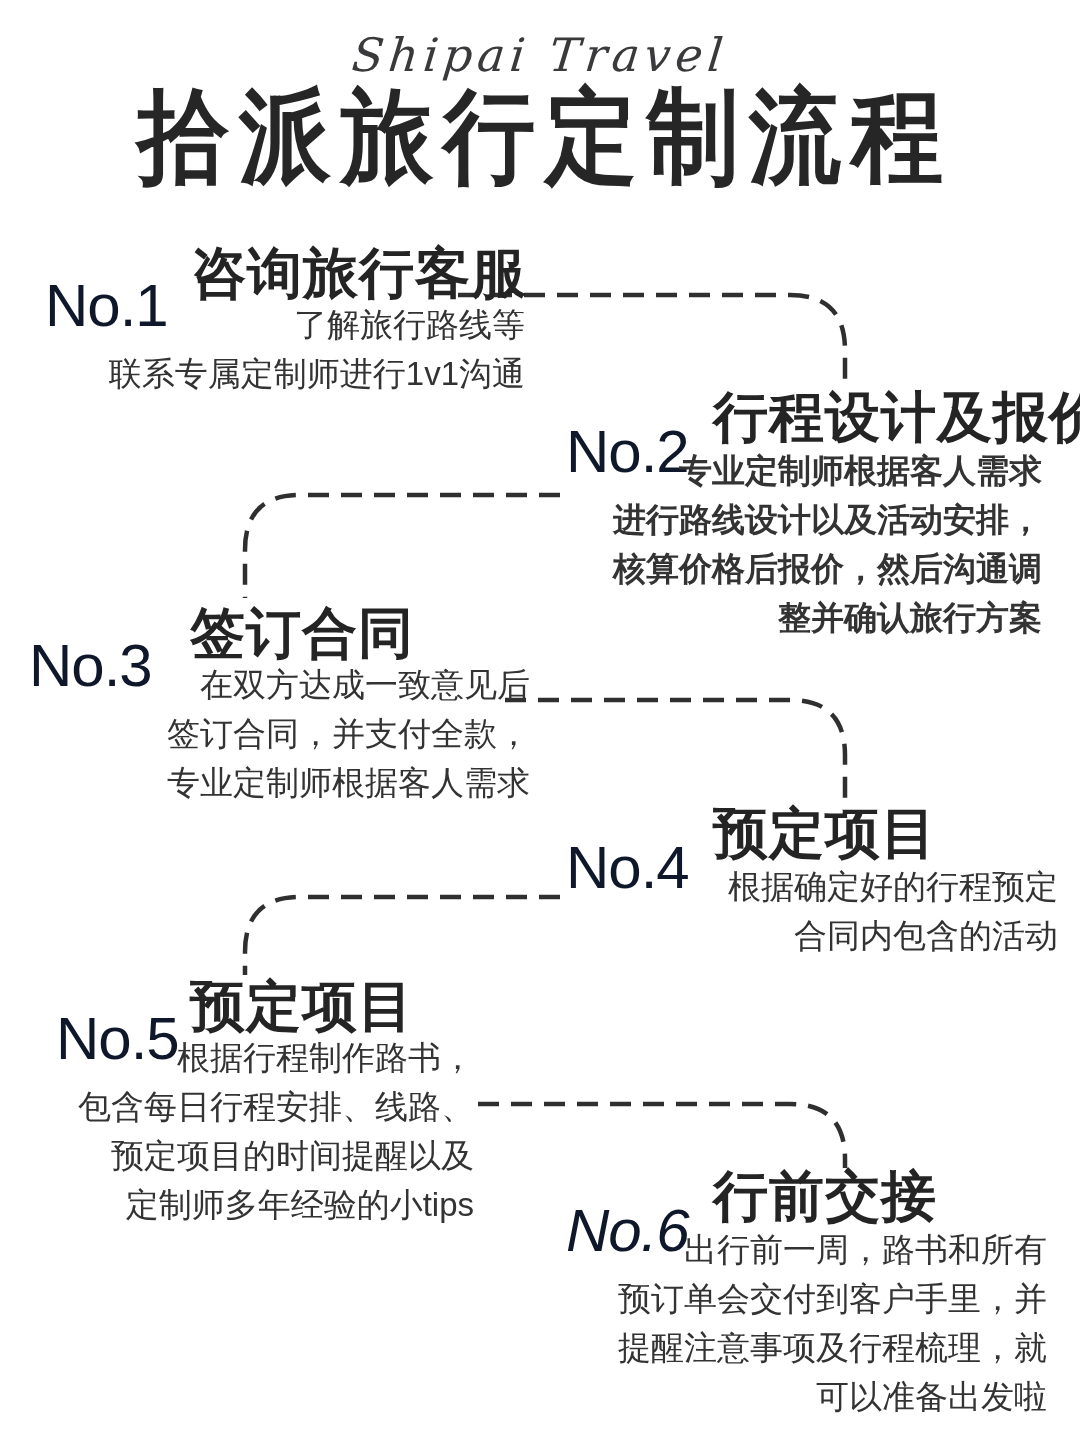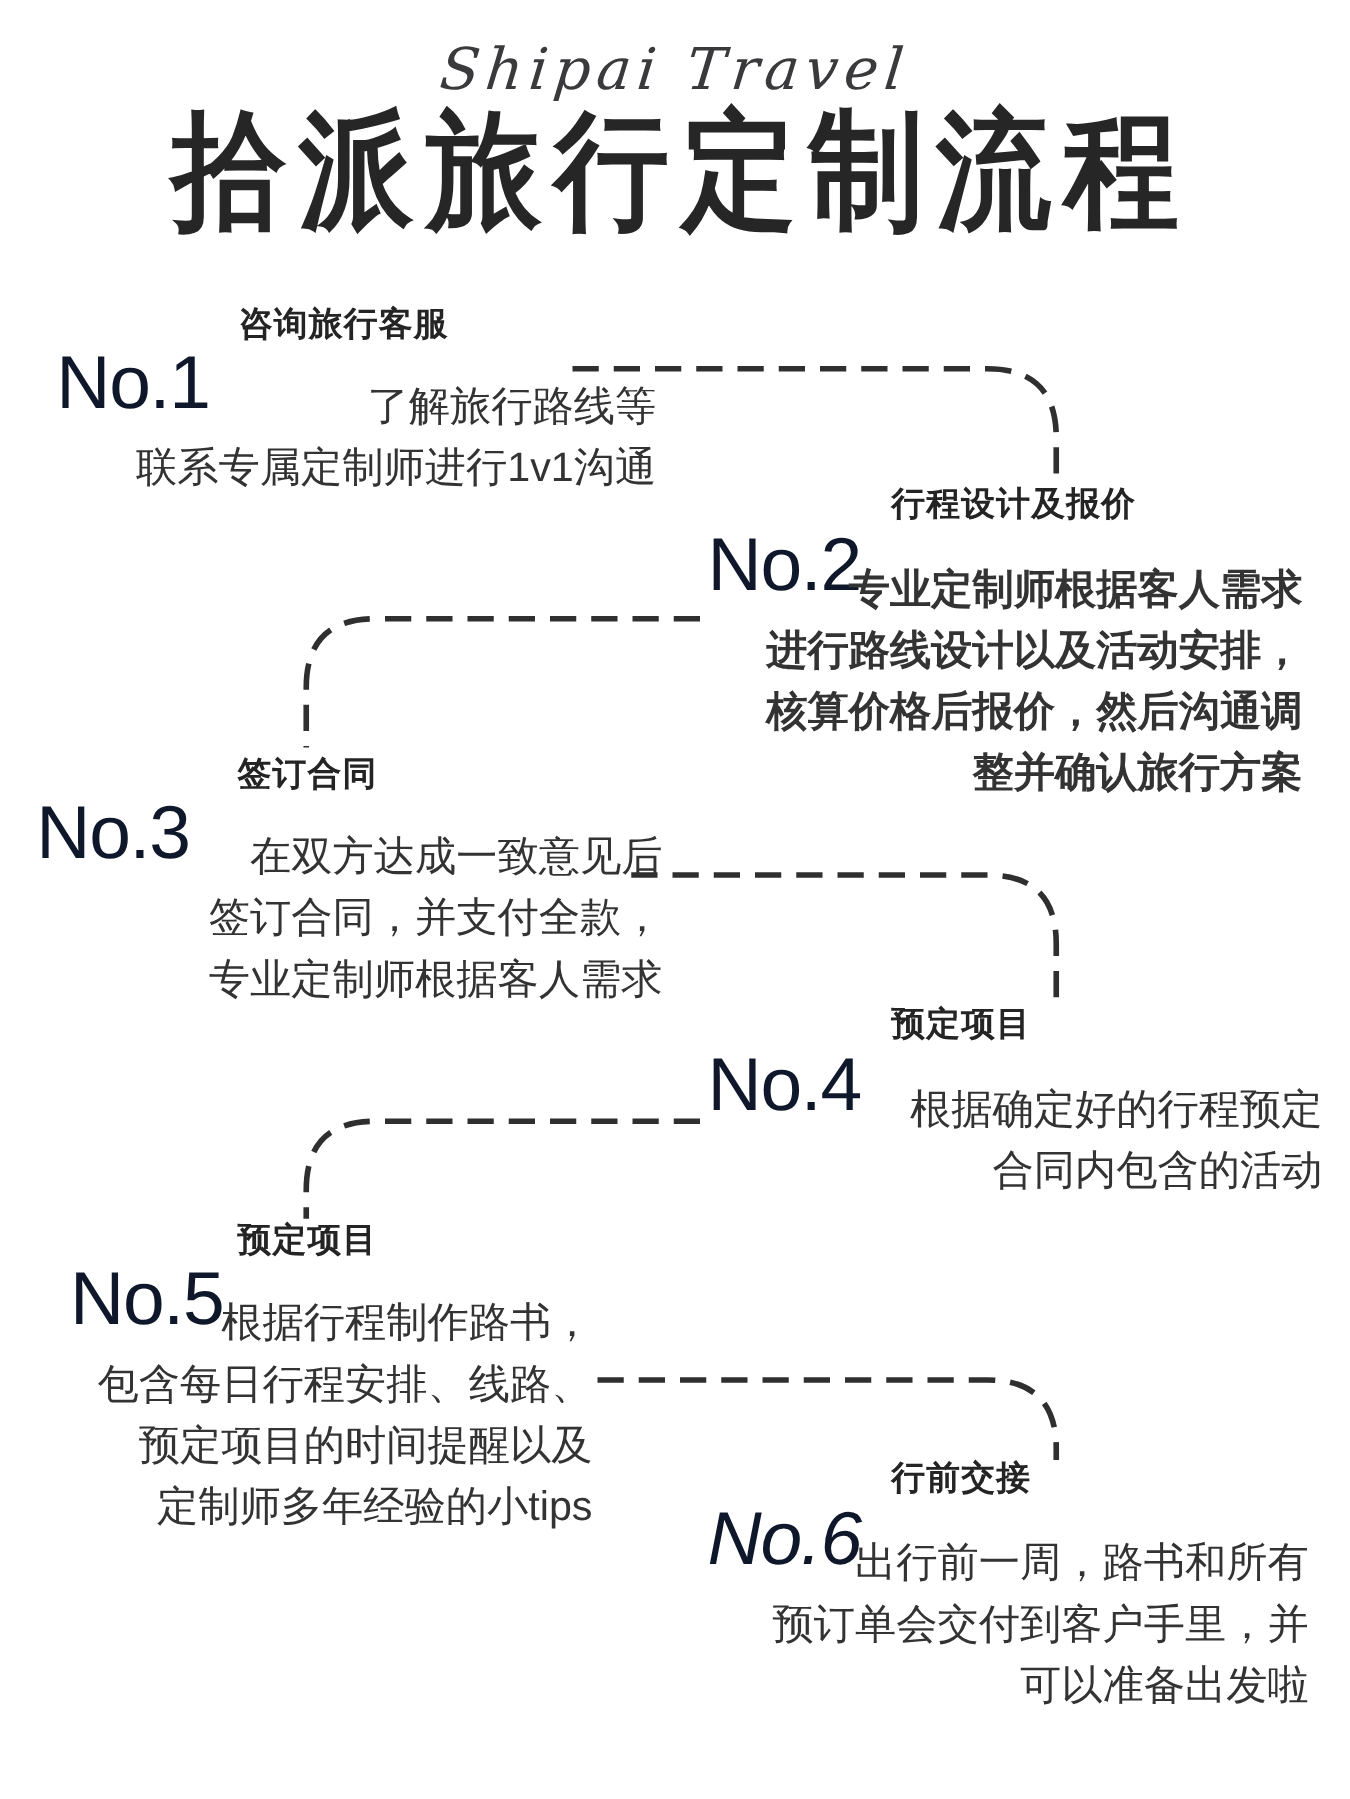--- a/index.html
+++ b/index.html
@@ -90,21 +90,21 @@
     font-weight: 300;
     font-size: 60px;
     line-height: 1;
     letter-spacing: -1px;
     color: #0f172a;
   }
   .step-title {
     position: absolute;
     font-family: "Liberation Sans", "DejaVu Sans", sans-serif;
     font-weight: 700;
-    font-size: 27px;
+    font-size: 55px;
     line-height: 1;
     letter-spacing: 1px;
     color: #242424;
   }
   .step-body {
     position: absolute;
     font-family: "Liberation Sans", "DejaVu Sans", sans-serif;
     font-weight: 400;
     font-size: 33px;
     line-height: 49px;
@@ -224,16 +224,17 @@
   </div>
 </div>
 
 <div class="step right" id="step-6">
   <div class="step-head">
     <div class="step-no">No.6</div>
     <div class="step-title">行前交接</div>
     <div class="step-body">
       <span class="bline">出行前一周，路书和所有</span>
       <span class="bline">预订单会交付到客户手里，并</span>
+      <span class="bline">提醒注意事项及行程梳理，就</span>
       <span class="bline">可以准备出发啦</span>
     </div>
   </div>
 </div>
 
 </body></html>

